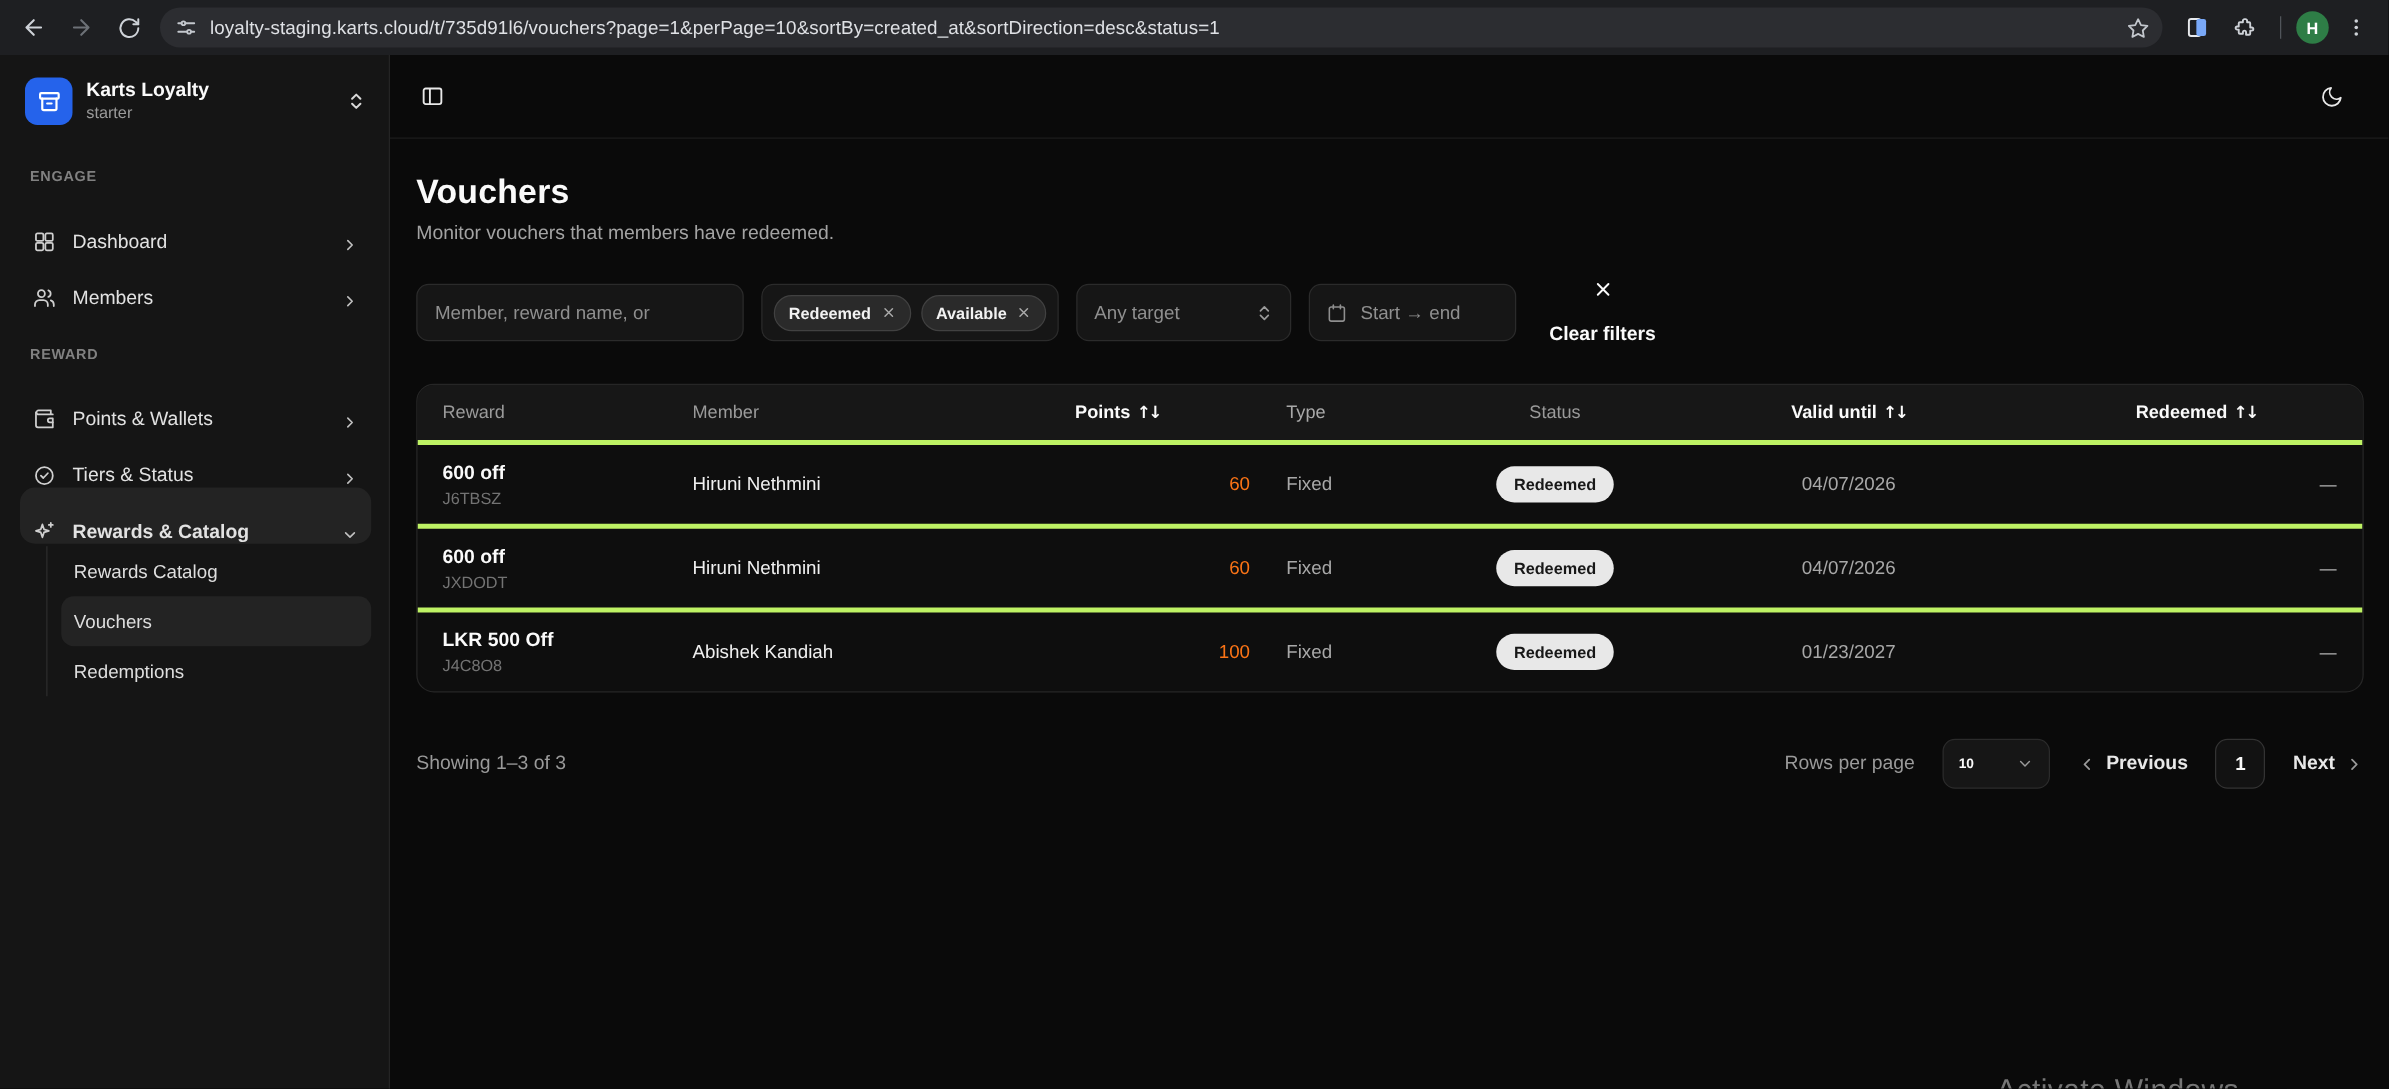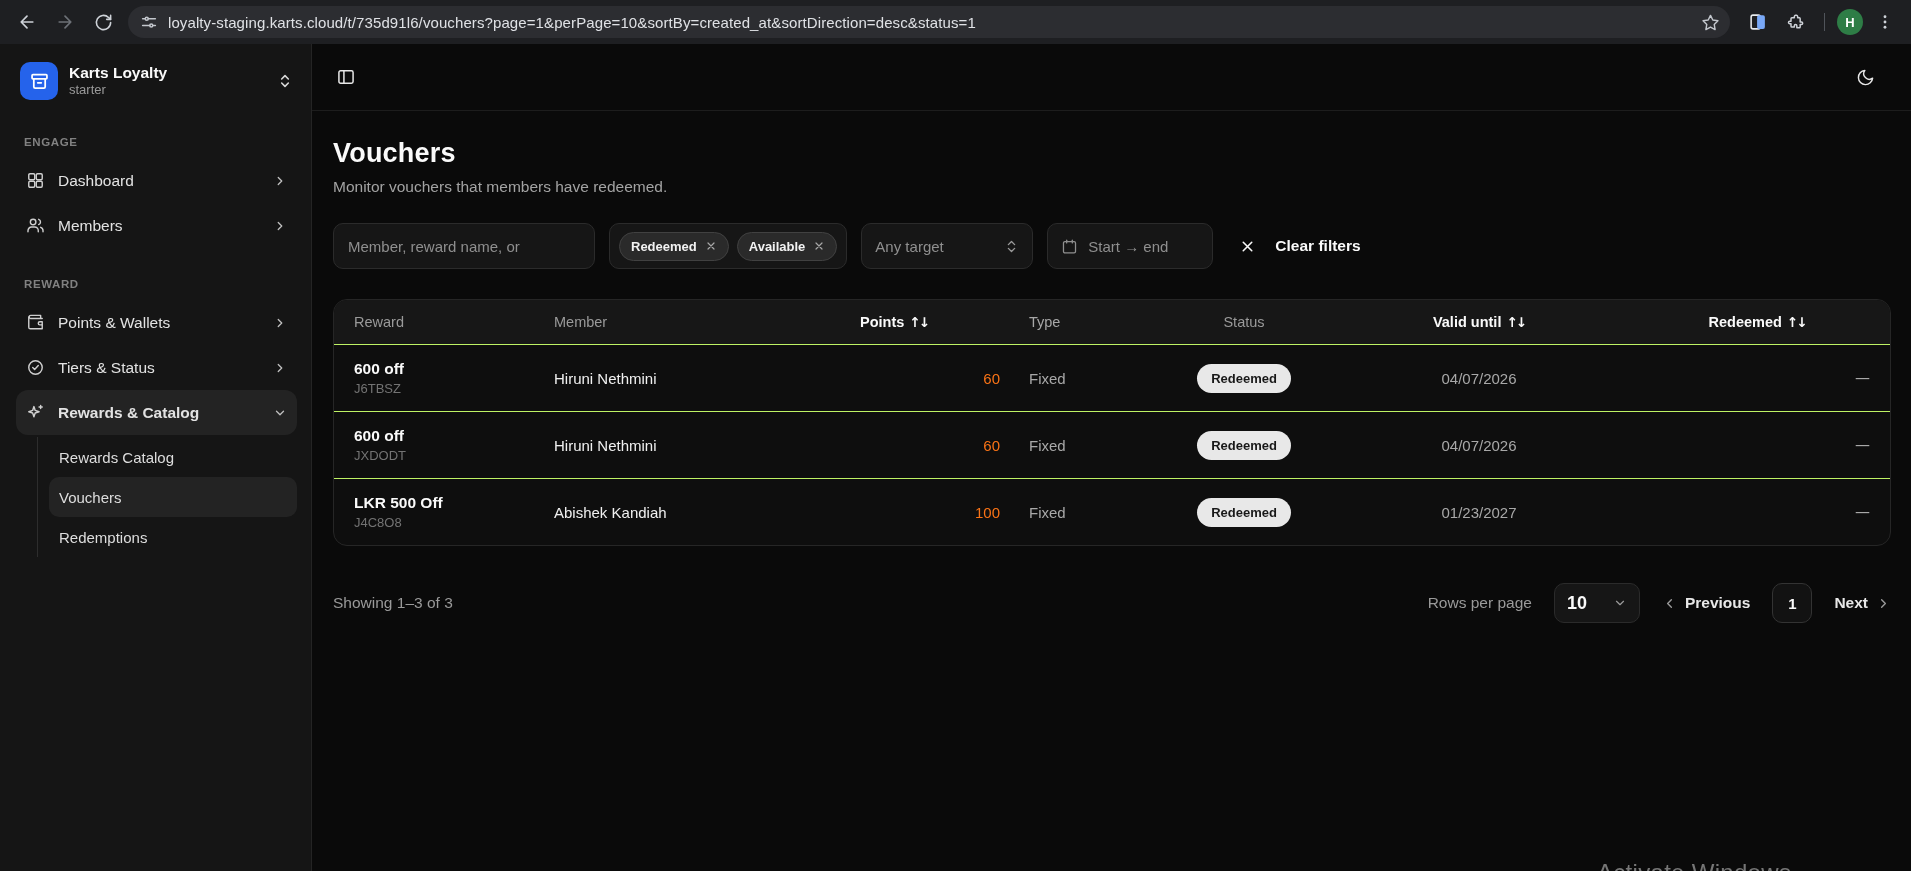--- a/index.html
+++ b/index.html
@@ -26,21 +26,21 @@
 
   
   .sidebar { width:312px; flex:0 0 312px; background:#151515; border-right:1px solid #242424; padding:12px 14px 0 16px; }
   .workspace { display:flex; align-items:center; gap:11px; padding:6px 4px; border-radius:10px; }
   .ws-logo { width:38px; height:38px; border-radius:10px; background:#2563eb; display:flex; align-items:center; justify-content:center; color:#fff; flex:0 0 auto; }
   .ws-text { line-height:1.15; }
   .ws-name { color:#fafafa; font-size:15.5px; font-weight:700; }
   .ws-plan { color:#9a9a9a; font-size:13px; margin-top:2px; }
   .ws-caret { margin-left:auto; color:#d8d8d8; }
   .section-label { color:#818181; font-size:11.5px; font-weight:700; letter-spacing:.6px; margin:30px 8px 10px 8px; }
-  .nav-item { height:45px; display:flex; align-items:center; gap:13px; padding:0 10px; border-radius:12px; color:#e2e2e2; font-size:15.5px; cursor:pointer; }
+  .nav-item { height:45px; display:flex; align-items:flex-end; gap:13px; padding:0 10px; border-radius:12px; color:#e2e2e2; font-size:15.5px; cursor:pointer; }
   .nav-item .nico { color:#cfcfcf; flex:0 0 auto; }
   .nav-item .chev { margin-left:auto; color:#c0c0c0; }
   .nav-item.active { background:#232323; font-weight:700; }
   .submenu { position:relative; margin:2px 0 2px 21px; border-left:1px solid #2d2d2d; padding-left:11px; }
   .sub-item { height:40px; display:flex; align-items:center; padding:0 10px; border-radius:10px; color:#dedede; font-size:15px; cursor:pointer; }
   .sub-item.active { background:#232323; }
 
   
   .main { flex:1; display:flex; flex-direction:column; background:#0a0a0a; position:relative; overflow:hidden; }
   .topbar { height:67px; flex:0 0 67px; display:flex; align-items:center; padding:0 36px 0 24px; border-bottom:1px solid #1d1d1d; }
@@ -57,51 +57,51 @@
   .search-input { width:262px; padding:0 14px; color:#f5f5f5; outline:none; font-family:inherit; }
   .search-input::placeholder { color:#8f8f8f; }
   .chipbox { padding:0 9px; gap:8px; }
   .chip { display:flex; align-items:center; gap:8px; background:#2a2a2a; border:1px solid #414141; border-radius:999px; padding:6px 11px; color:#f2f2f2; font-size:13px; font-weight:700; }
   .chip .chip-x { color:#a8a8a8; display:flex; }
   .select { justify-content:space-between; padding:0 13px; }
   .select.types { width:166px; }
   .select.target { width:172px; }
   .select .sel-caret { color:#9a9a9a; }
   .datebox { width:166px; padding:0 13px; gap:10px; }
-  .clear { display:flex; align-items:center; gap:19px; margin-left:12px; }
+  .clear { display:flex; align-items:center; gap:19px; margin-left:12px;flex-direction:column; }
   .clear .x-ic { color:#fafafa; }
   .clear .clear-label { color:#fafafa; font-size:15.5px; font-weight:700; }
 
   
   .tablewrap { margin-top:30px; border:1px solid #262626; border-radius:14px; overflow:hidden; background:#0e0e0e; }
   .trow { display:grid; grid-template-columns:212px 228px 240px 140px 180px 290px 1fr; align-items:center; }
   .thead { background:#171717; height:44px; color:#9a9a9a; font-size:14.5px; }
   .th { padding:0 8px; white-space:nowrap; }
   .th.first { padding-left:20px; }
   .th.sortable { color:#fafafa; font-weight:700; }
   .sort-ic { font-family:"DejaVu Sans",sans-serif; font-size:13.5px; letter-spacing:-2px; margin-left:5px; }
   .c-right { text-align:right; justify-self:stretch; }
   .c-center { text-align:center; justify-self:stretch; }
-  .tbody-row { height:67px; border-top:1px solid #bef264; font-size:15px; }
+  .tbody-row { height:67px; border-top:4px solid #bef264; font-size:15px; }
   .cell { padding:0 8px; }
   .cell.first { padding-left:20px; }
   .r-name { color:#fafafa; font-weight:700; font-size:15.5px; }
   .r-code { color:#737373; font-size:13px; margin-top:3px; }
   .member { color:#f0f0f0; }
   .pts { color:#f97316; padding-right:14px; }
   .rtype { color:#a8a8a8; padding-left:15px; }
   .badge { display:inline-block; background:#e8e8e8; color:#181818; font-size:13px; font-weight:700; border-radius:999px; padding:7px 14px; }
   .vdate { color:#a8a8a8; }
   .dash { color:#a8a8a8; padding-right:20px; font-family:"DejaVu Sans",sans-serif; }
 
   
   .tfoot { display:flex; align-items:center; margin-top:37px; color:#9a9a9a; font-size:15.5px; }
   .pager { margin-left:auto; display:flex; align-items:center; gap:22px; }
   .rpp-select { width:86px; height:40px; background:#161616; border:1px solid #2b2b2b; border-radius:10px; display:flex; align-items:center; justify-content:space-between; padding:0 12px; }
-  .rpp-value { color:#fafafa; font-size:18px; font-weight:700; }
+  .rpp-value { color:#fafafa; font-size:11px; font-weight:700; }
   .pager-btn { display:flex; align-items:center; gap:8px; color:#e8e8e8; font-weight:700; font-size:15.5px; }
   .pager-btn .pchev { color:#9a9a9a; }
   .page-num { width:40px; height:40px; border:1px solid #333; border-radius:10px; display:flex; align-items:center; justify-content:center; color:#fafafa; font-weight:700; font-size:15px; background:#121212; }
 
   .watermark { position:absolute; bottom:-16px; left:1285px; color:#767676; font-size:24px; font-weight:300; letter-spacing:.3px; white-space:nowrap; }
 </style>
 </head>
 <body>
 
 <div class="chrome">

